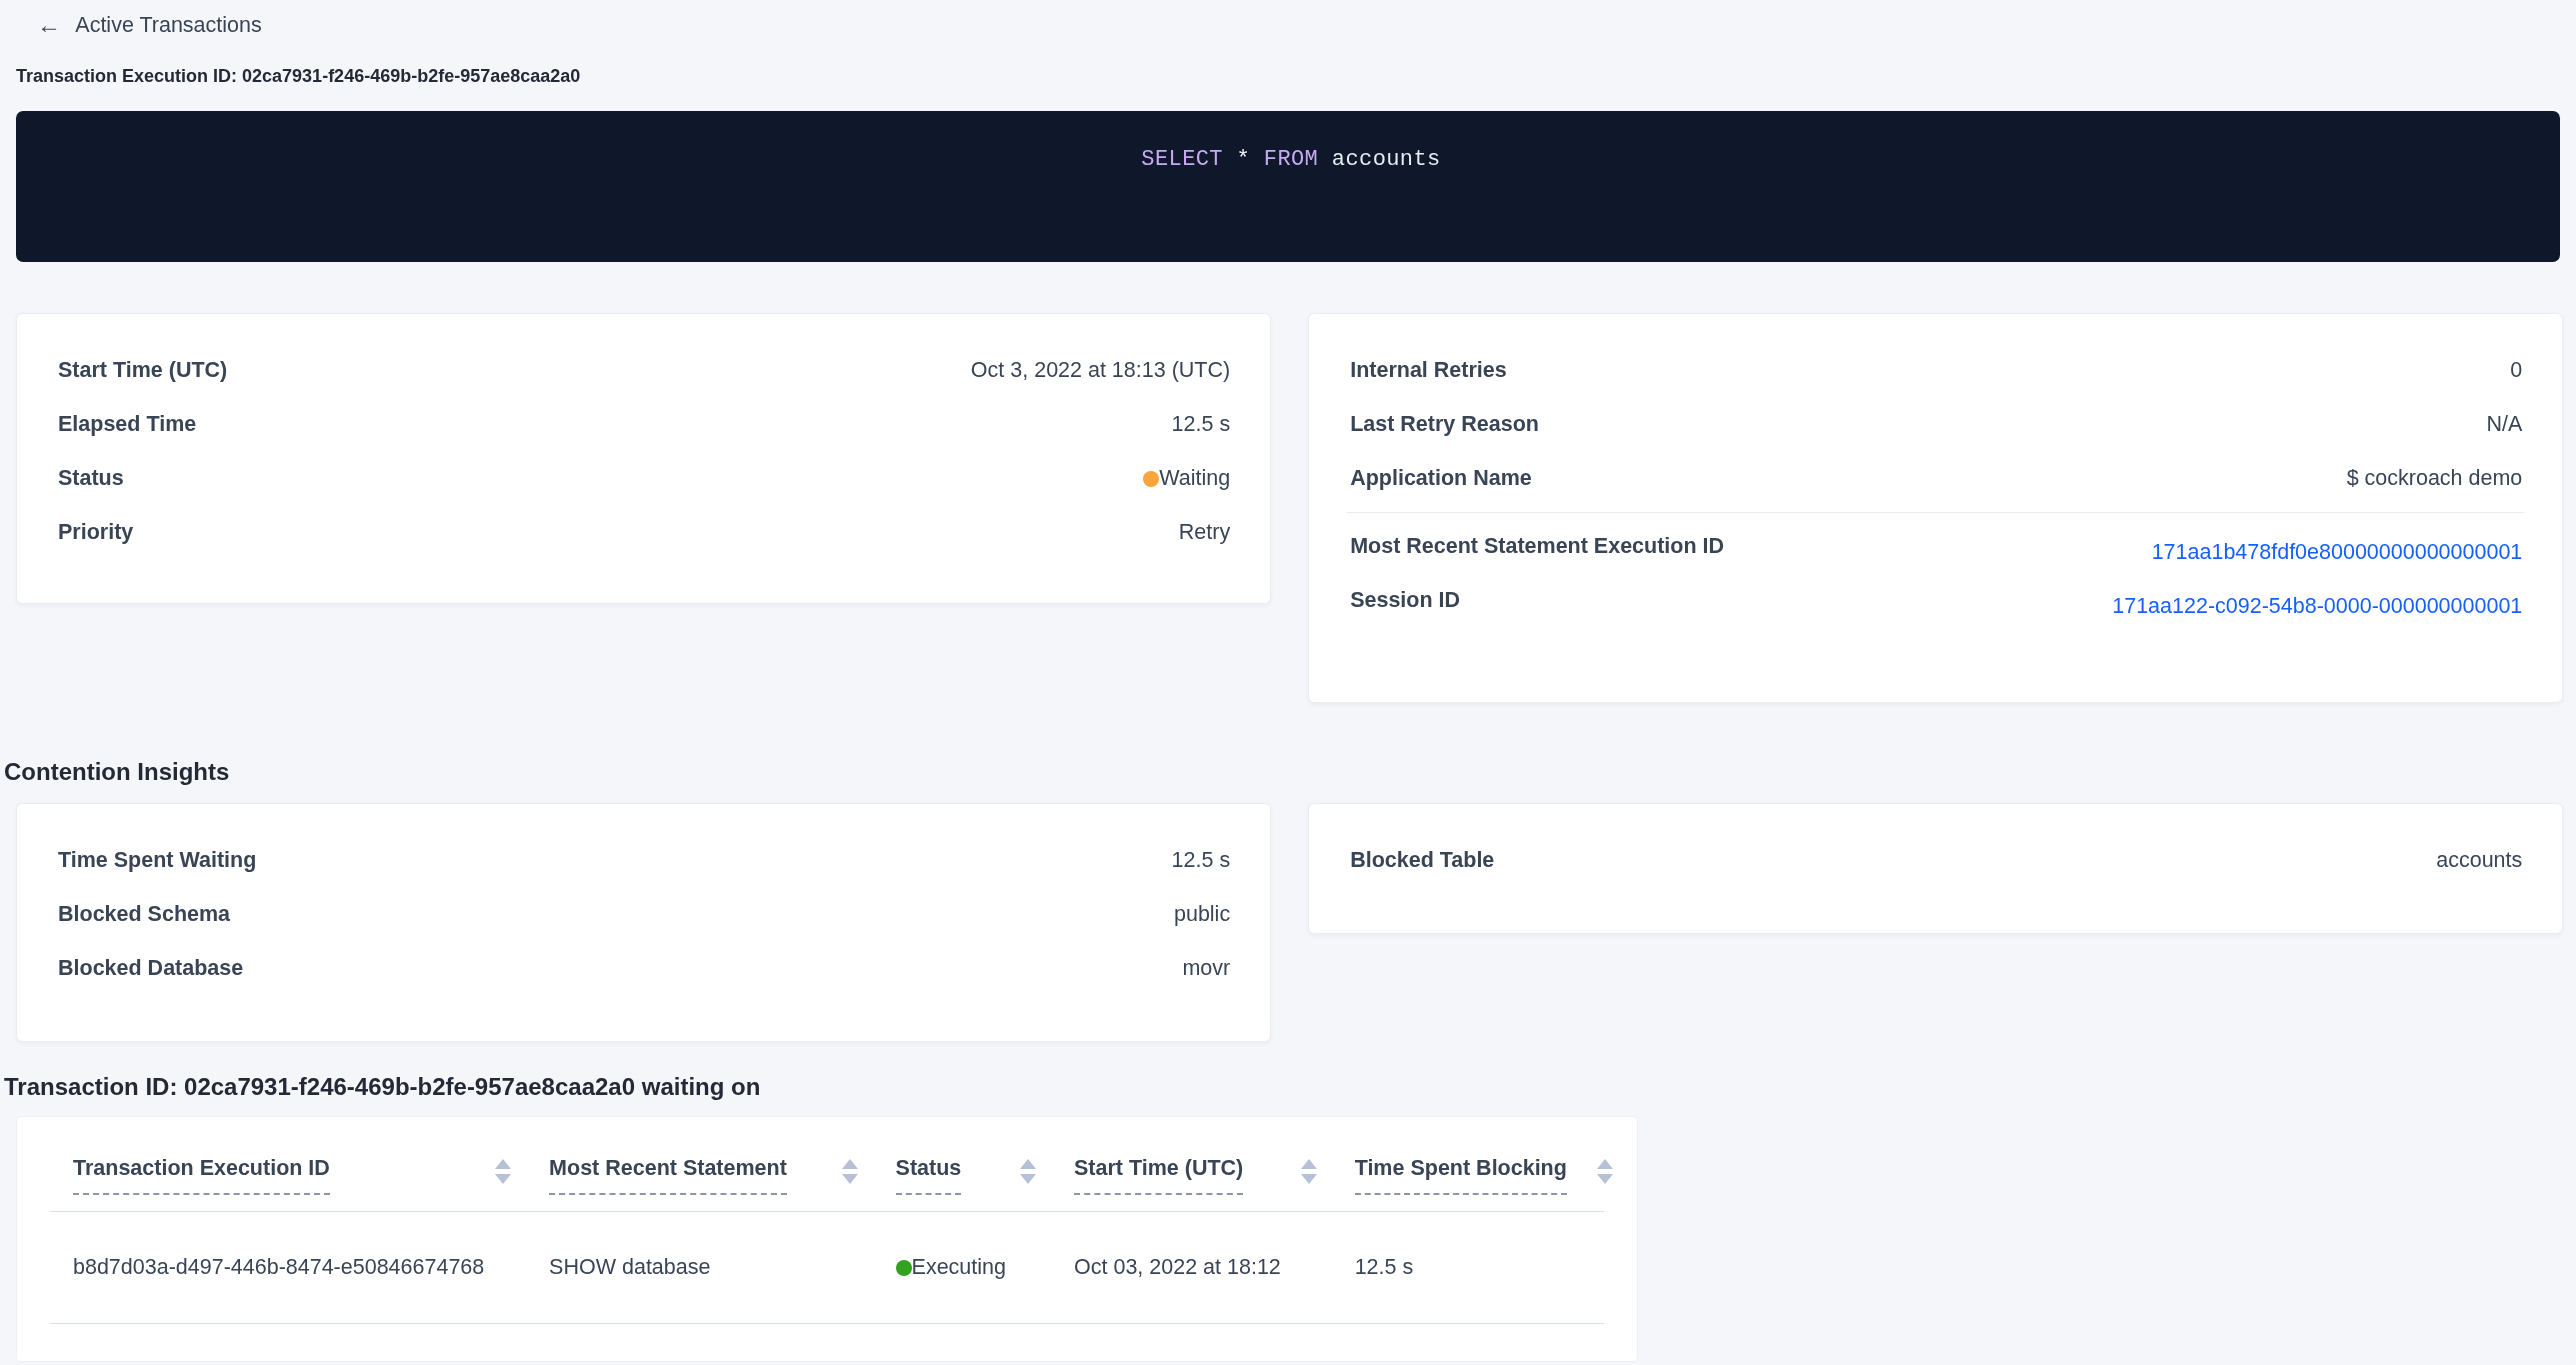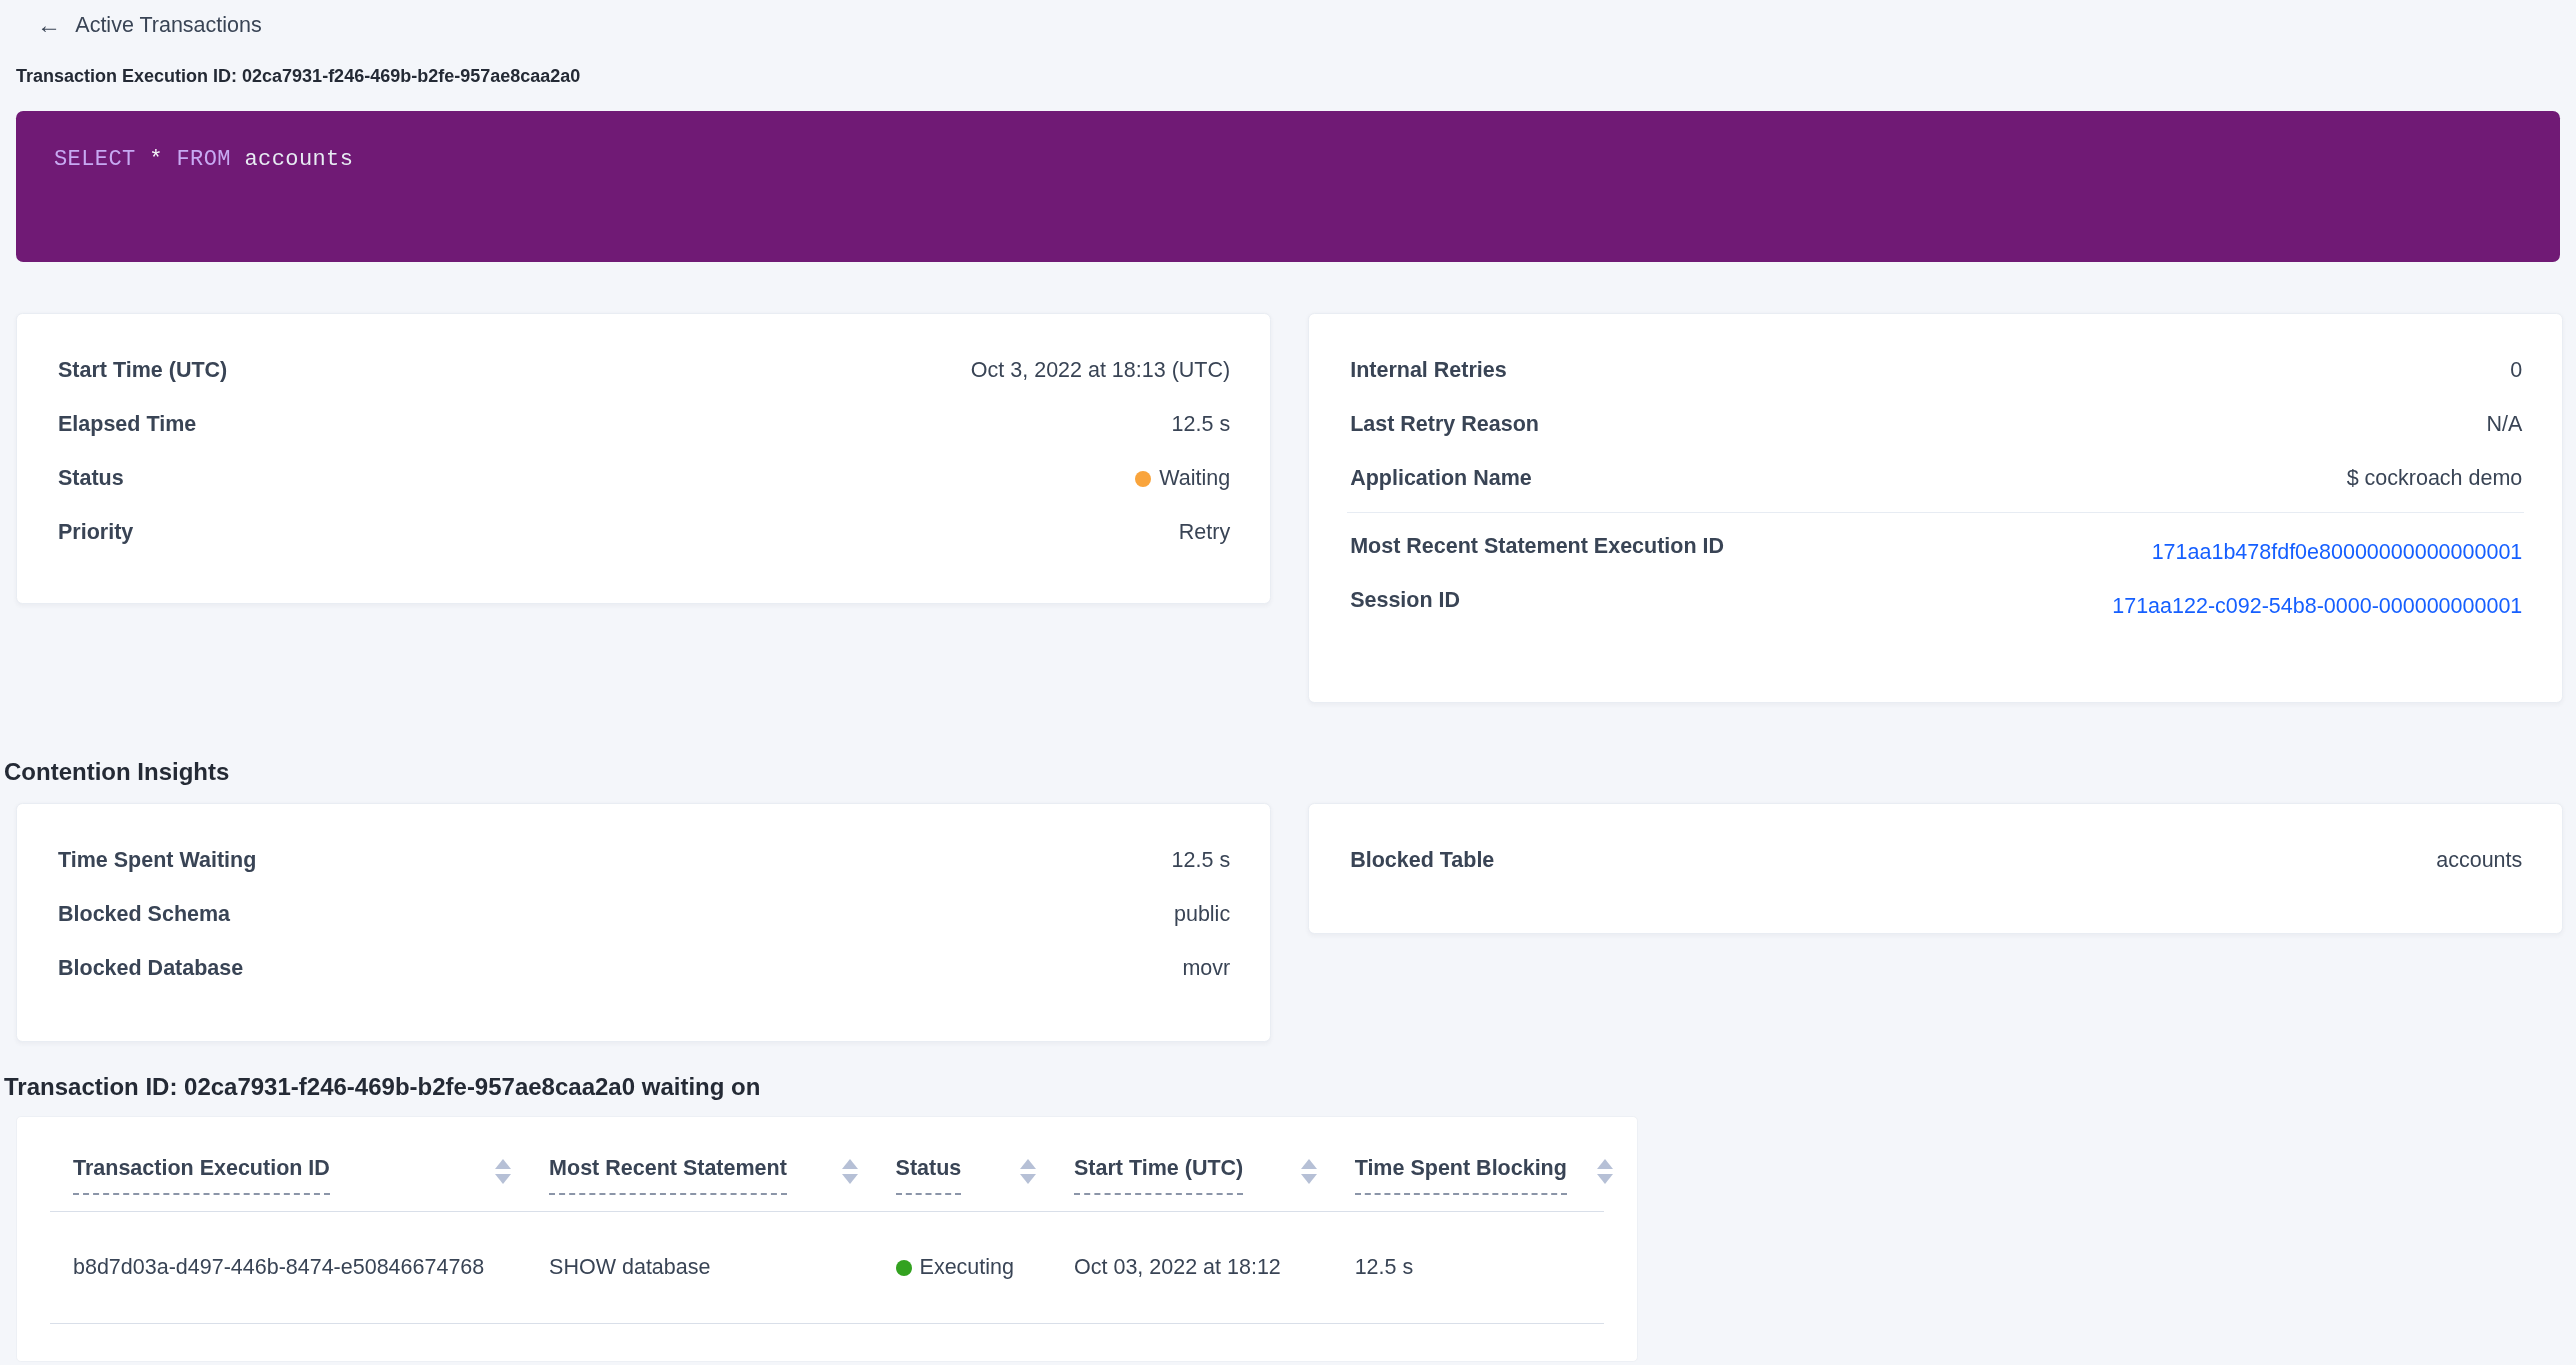--- a/index.html
+++ b/index.html
@@ -24,23 +24,24 @@
 
   h1.page-title {
     margin: 27px 16px 0 16px;
     font-size: 18px; line-height: 1.15; font-weight: bold; color: #242a35;
   }
 
   
   .sql-box {
     margin: 24px 16px 0 16px;
     height: 151px;
-    background: #701a75;
+    background: #0f172a;
     border-radius: 7.2px;
     padding: 35px 32px 0 38px;
+    text-align: center;
   }
   .sql-box code {
     font-family: "Liberation Mono", "DejaVu Sans Mono", monospace;
     font-size: 22px; letter-spacing: 0.4px;
   }
   .sql-kw  { color: #c7a9f2; }
   .sql-op  { color: #f5f7fa; }
   .sql-id  { color: #e7ecf3; }
 
   
@@ -59,21 +60,21 @@
   .h-left1  { height: 291px; }
   .h-right1 { height: 390px; }
   .h-left2  { height: 239px; }
   .h-right2 { height: 131px; }
 
   .kv-row { display: flex; justify-content: space-between; align-items: center; height: 54px; }
   .kv-label { font-weight: bold; color: #394455; }
   .kv-value { color: #394455; text-align: right; }
   .kv-link  { color: #155fff; text-decoration: none; cursor: pointer; margin-top: 12px; }
 
-  .status-value { display: inline-flex; align-items: center; gap: 8px; }
+  .status-value { display: inline-flex; align-items: center; }
   .dot { display: inline-block; width: 16px; height: 16px; border-radius: 50%; }
   .dot-waiting   { background: #f9a43c; }
   .dot-executing { background: #33a220; }
 
   .card-divider { border: none; border-top: 1.6px solid #e7ecf3; margin: 6.4px -1.6px 6.4px -3.2px; }
 
   h2.section-heading {
     font-size: 24px; font-weight: bold; color: #242a35;
     margin: 57px 16px 0 4px; line-height: 1;
   }

